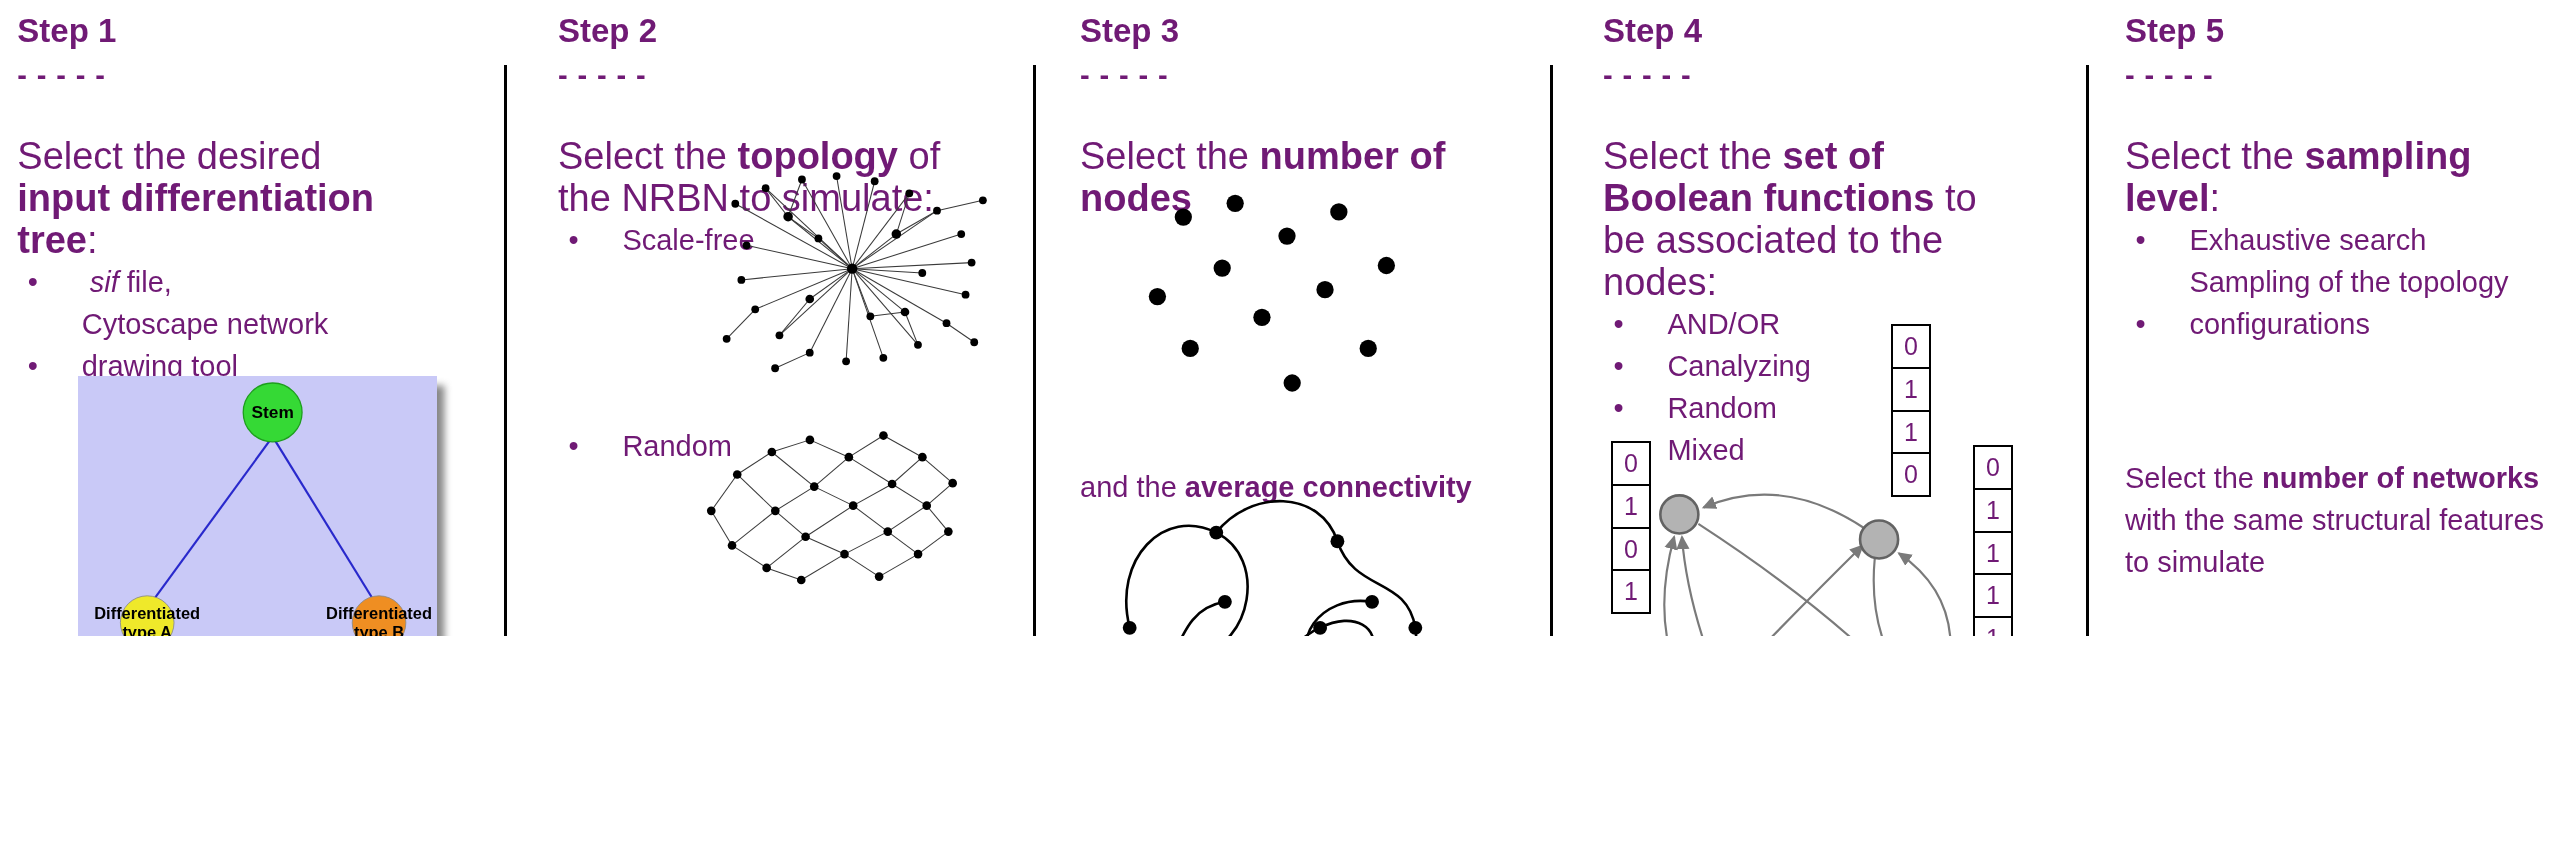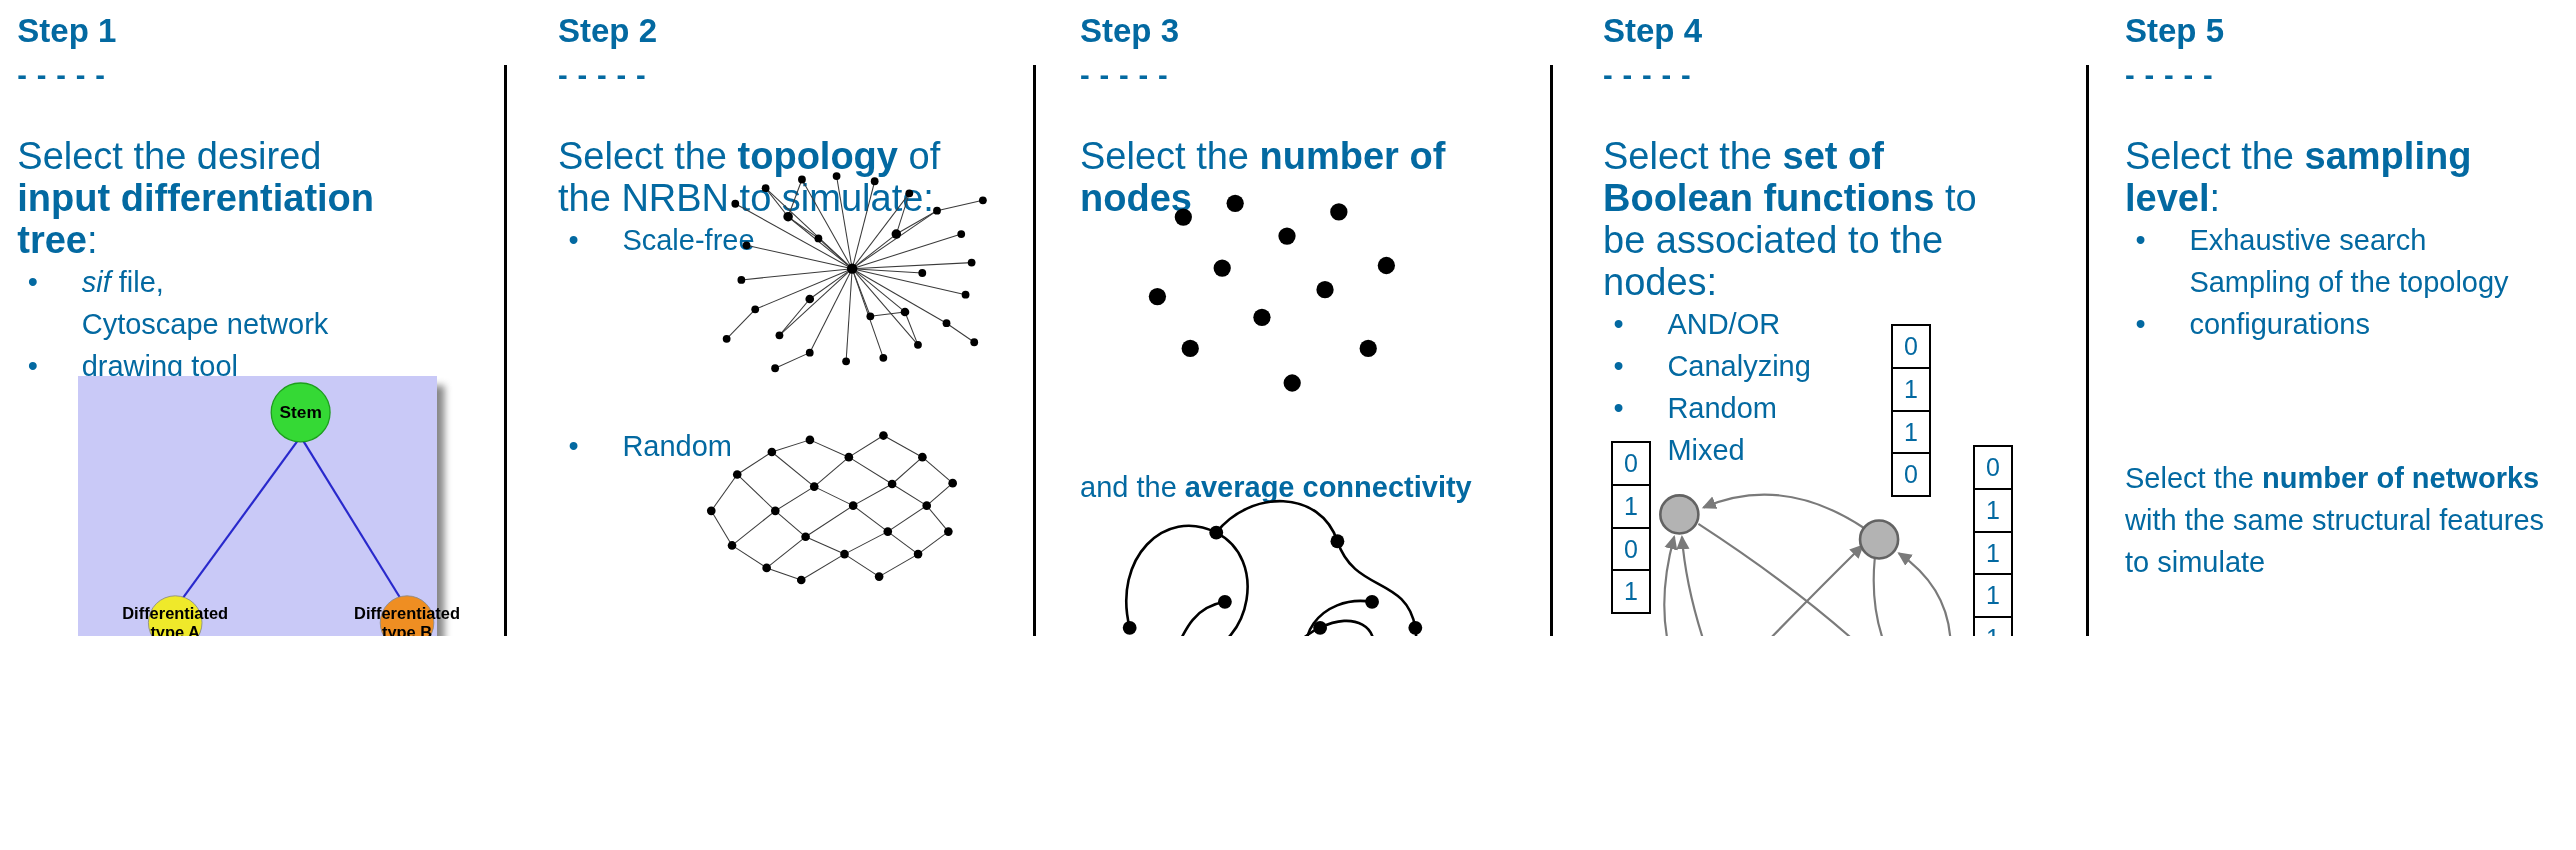--- a/index.html
+++ b/index.html
@@ -1,34 +1,33 @@
 <!DOCTYPE html>
 <html style="font-size:14px"><head>
 <meta charset="utf-8">
 <style>
   * { margin:0; padding:0; box-sizing:border-box; }
   html,body { background:#fff; }
   .figure {
     position:relative; width:2576px; height:636px; background:#fff;
-    font-family:"Liberation Sans","DejaVu Sans",sans-serif; color:#0369a1; overflow:hidden;
+    font-family:"Liberation Sans","DejaVu Sans",sans-serif; color:#701a75; overflow:hidden;
   }
   .col { position:absolute; top:12px; }
   .step-title { font-size:33px; font-weight:bold; line-height:1.15; }
   .dashes { font-size:29px; font-weight:bold; margin-top:8.7px; letter-spacing:0.9px; }
   .lead { font-size:38px; line-height:42px; margin-top:43px; }
   .mid, .second { font-size:29px; line-height:42px; }
   .bullet { display:flex; font-size:29px; line-height:42px; align-items:flex-end; }
   .bullet::before { content:"•"; flex:0 0 54px; padding-left:10.4px; }
   b { font-weight:bold; }
-  i { font-style:italic; }
+  i { font-style:italic;margin-left:8px; }
   .divider { position:absolute; top:65px; width:2.6px; height:575px; background:#000; }
   .tree-box {
     position:absolute; left:78px; top:376px; width:359px; height:290px;
     box-shadow:7.8px 8.7px 7px rgba(70,70,70,0.65);
-    padding-left:28px;
   }
   .graphic { position:absolute; }
   .s4-graphic { position:absolute; left:1605px; top:318px; width:415px; height:532px; }
   .ttable { position:absolute; }
   .tcell {
     width:40px; height:45px; border:2.2px solid #000; background:#fff;
     display:flex; align-items:center; justify-content:center;
     font-size:25px; line-height:1;
   }
   .tcell + .tcell { margin-top:-2.2px; }

